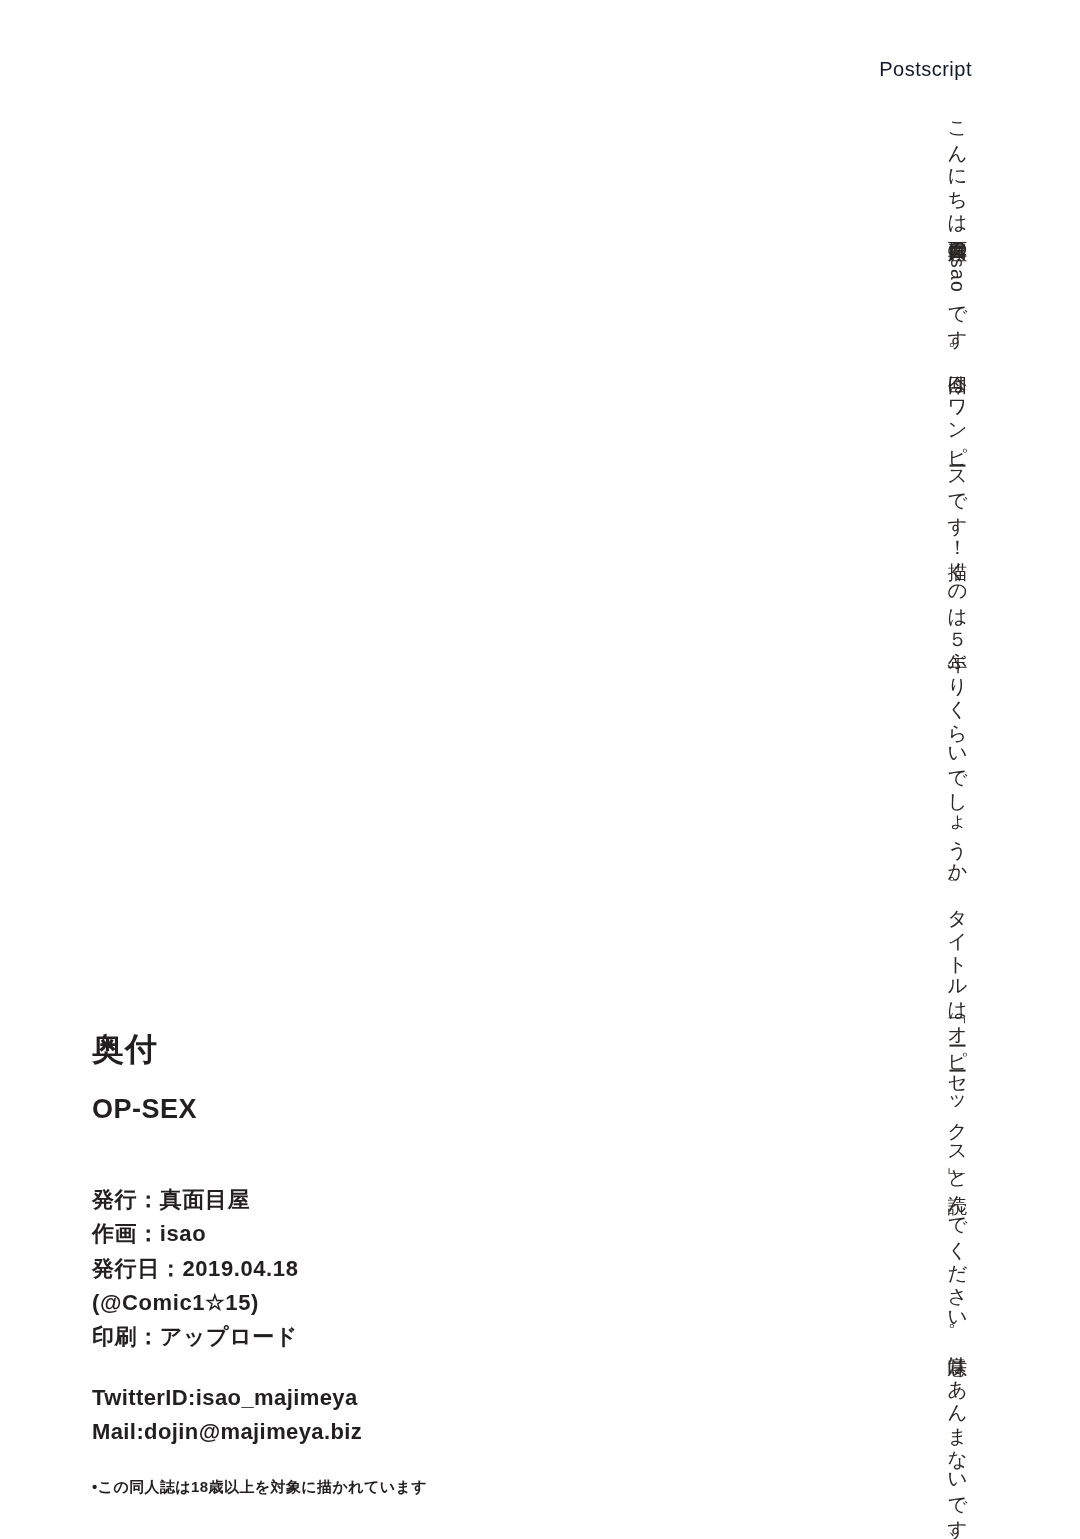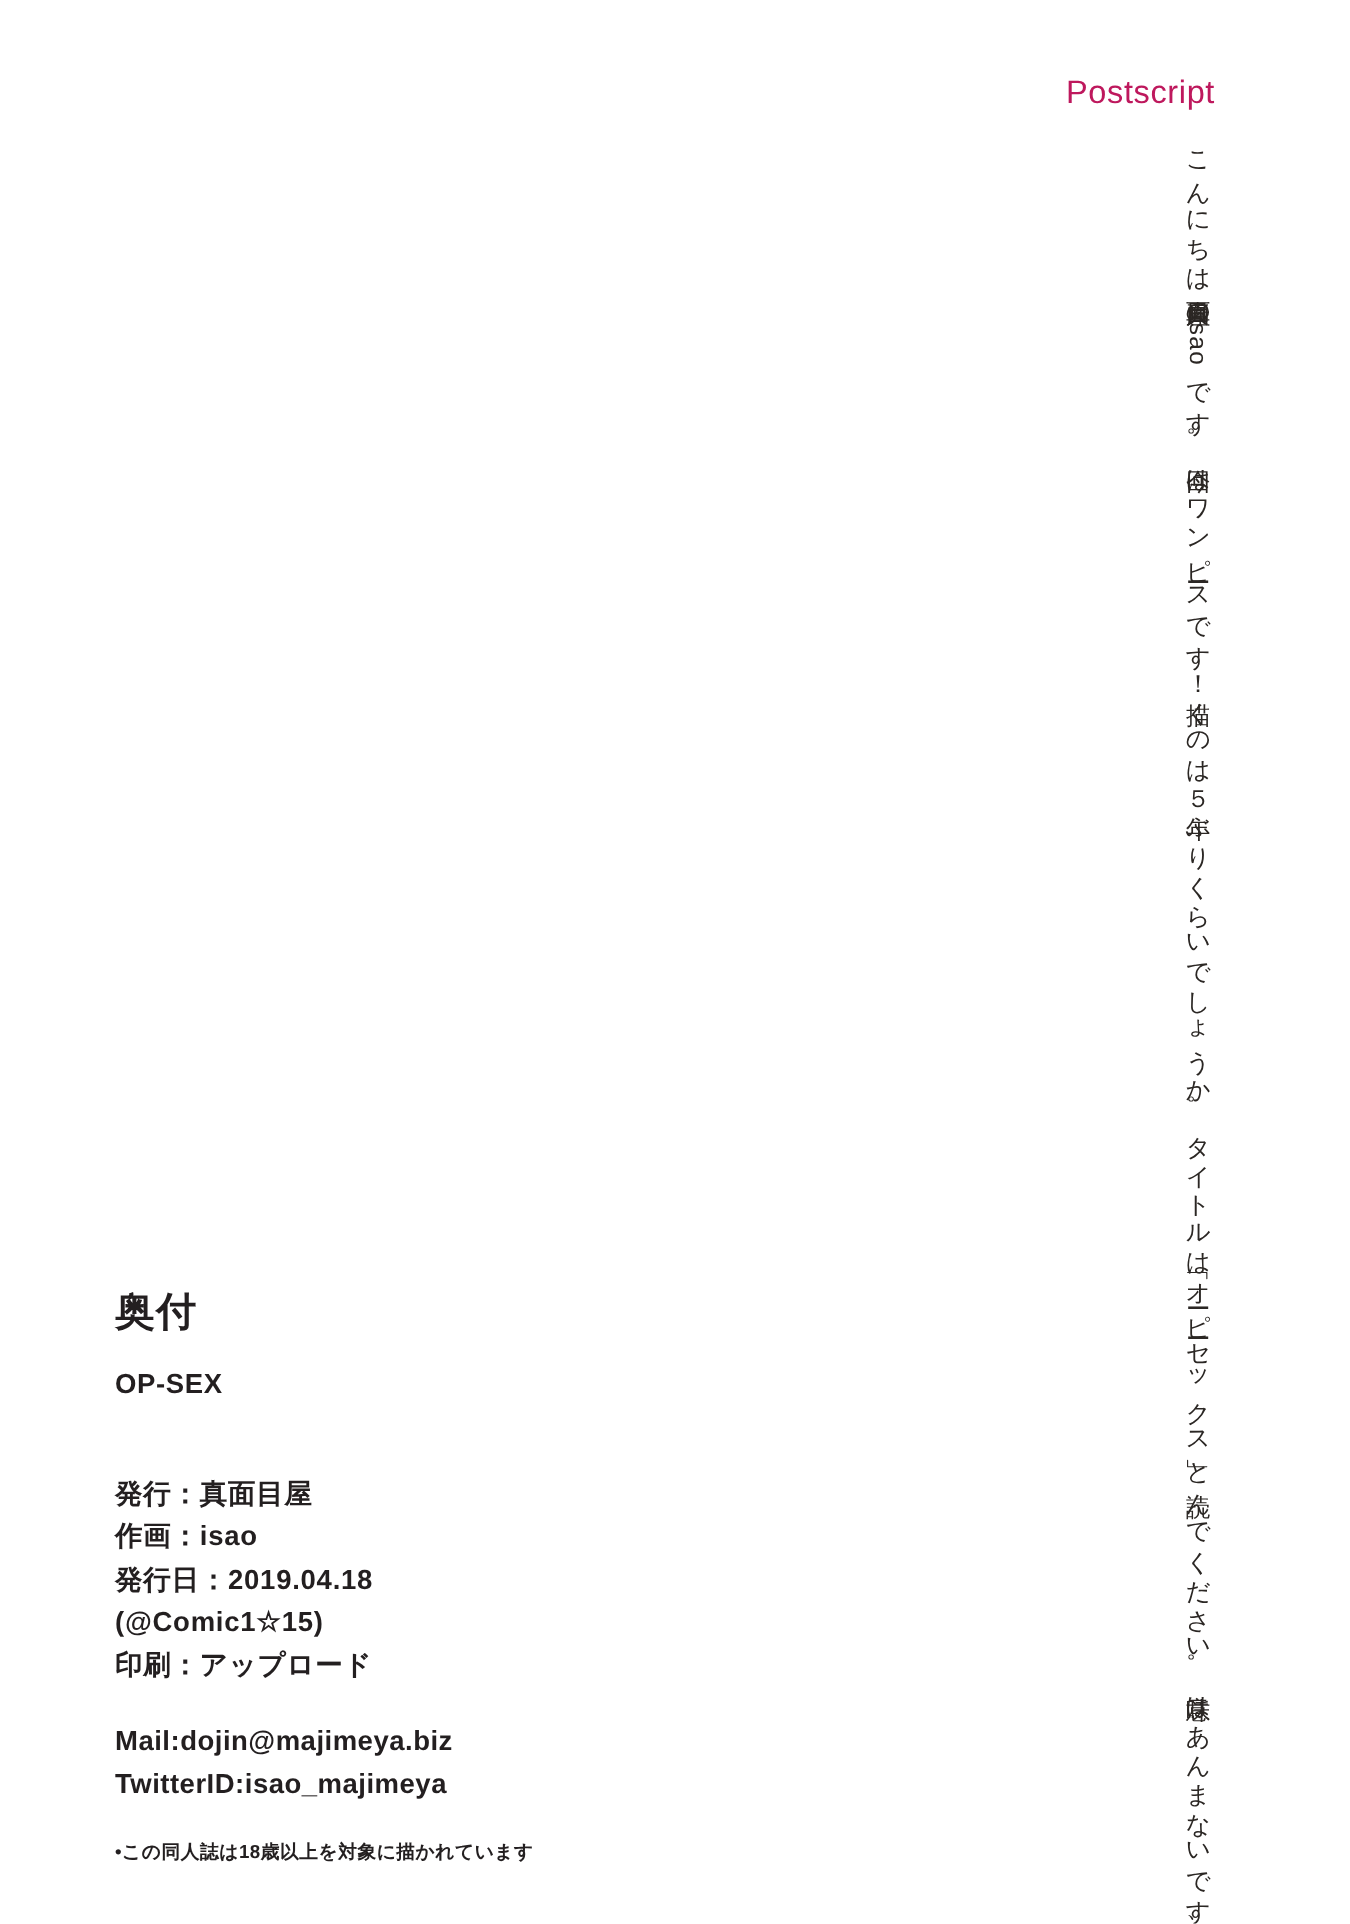--- a/index.html
+++ b/index.html
@@ -15,23 +15,23 @@
     font-family: "Liberation Sans", sans-serif;
     color: #231f20;
     overflow: hidden;
   }
 
   
   .ps-heading {
     position: absolute;
     top: 58px;
     right: 108px;
-    font-size: 26px;
+    font-size: 20px;
     letter-spacing: 0.5px;
-    color: #be185d;
+    color: #0f172a;
     white-space: nowrap;
   }
 
   
   .vertical-block {
     position: absolute;
     top: 108px;
     right: 100px;
     height: 830px;
     display: flex;
@@ -60,21 +60,21 @@
     top: 1028px;
     width: 700px;
   }
   .colophon .title-jp {
     font-size: 32px;
     font-weight: bold;
     letter-spacing: 1px;
     margin: 0 0 22px 0;
   }
   .colophon .title-en {
-    font-size: 22px;
+    font-size: 27px;
     font-weight: bold;
     letter-spacing: 0.5px;
     margin: 0 0 58px 0;
   }
   .colophon .info-line {
     font-size: 22px;
     font-weight: bold;
     letter-spacing: 0.6px;
     line-height: 1.56;
     margin: 0;
@@ -115,21 +115,21 @@
     <p class="title-en">OP-SEX</p>
 
     <p class="info-line">発行：真面目屋</p>
     <p class="info-line">作画：isao</p>
     <p class="info-line">発行日：2019.04.18</p>
     <p class="info-line">(@Comic1☆15)</p>
     <p class="info-line">印刷：アップロード</p>
 
     <div class="block-gap"></div>
 
+    <p class="contact-line">TwitterID:isao_majimeya</p>
     <p class="contact-line">Mail:dojin@majimeya.biz</p>
-    <p class="contact-line">TwitterID:isao_majimeya</p>
 
     <div class="block-gap"></div>
 
     <p class="notice-line">•この同人誌は18歳以上を対象に描かれています</p>
   </div>
 
 </div>
 
 </body></html>

